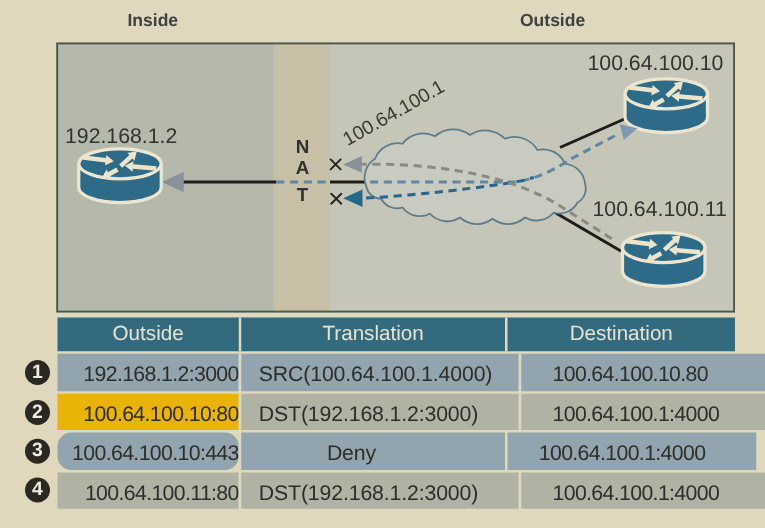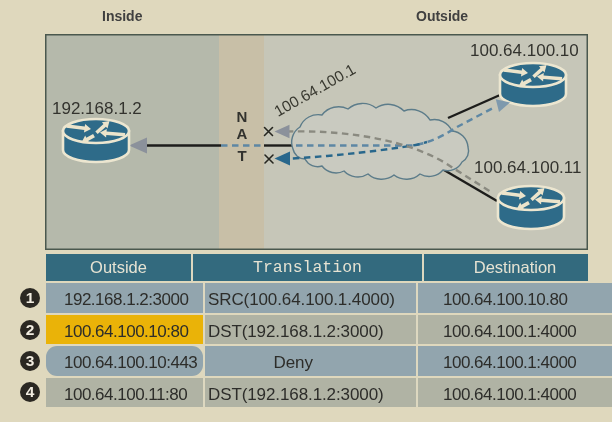--- a/index.html
+++ b/index.html
@@ -5,22 +5,22 @@
   html,body{margin:0;padding:0;}
   *{-webkit-font-smoothing:antialiased;}
   body{width:612px;height:422px;background:#dfd8bd;font-family:"Liberation Sans",sans-serif;overflow:hidden;}
   .page{position:relative;width:612px;height:422px;}
   .hdr{position:absolute;top:8px;font-size:14px;font-weight:bold;color:#404040;}
   .tbl-row{position:absolute;left:46px;width:542px;display:flex;}
   .cell{overflow:hidden;white-space:nowrap;flex:0 0 auto;}
   .sep{flex:0 0 auto;}
   .num{position:absolute;left:20px;width:20px;height:20px;border-radius:50%;background:#2b2822;color:#f1ece0;font-size:15.5px;font-weight:bold;text-align:center;line-height:20px;}
   .drow{font-size:17px;color:#2d2d2a;letter-spacing:-0.5px;}
-  .drow .c1{width:139px;padding-left:18px;}
-  .drow .c2{width:208px;padding-left:3px;letter-spacing:-0.1px;}
+  .drow .c1{width:139px;padding-left:6px;text-align:right;}
+  .drow .c2{width:208px;padding-left:14px;letter-spacing:-0.1px;}
   .drow .c3{width:174px;padding-left:25px;}
   .sep{width:2px;background:#ddd8c0;}
 </style>
 </head>
 <body>
 <div class="page">
   <div class="hdr" style="left:102px;">Inside</div>
   <div class="hdr" style="left:416px;">Outside</div>
 
   <svg width="612" height="422" viewBox="0 0 612 422" style="position:absolute;left:0;top:0;" xmlns="http://www.w3.org/2000/svg">
@@ -79,21 +79,21 @@
       </g>
     </g>
     <use href="#r1" x="437" y="-56"></use>
     <polygon points="510,102.5 495.8,99.3 499,111.9" fill="#7e99ad"></polygon>
     <use href="#r1" x="435" y="67"></use>
   </svg>
 
   <div class="tbl-row" style="top:254px;height:27px;background:#336a7e;color:#e6e3d3;font-size:16.5px;line-height:27px;text-align:center;">
     <div class="cell" style="width:145px;">Outside</div>
     <div class="cell" style="width:2px;background:#ddd8c0;"></div>
-    <div class="cell" style="width:229px;font-family:Liberation Mono, monospace;">Translation</div>
+    <div class="cell" style="width:211px;">Translation</div>
     <div class="cell" style="width:2px;background:#ddd8c0;"></div>
     <div class="cell" style="width:182px;">Destination</div>
   </div>
 
   <div class="tbl-row drow" style="top:283px;height:30px;line-height:34px;">
     <div class="cell c1" style="background:#92a5ae;">192.168.1.2:3000</div>
     <div class="sep"></div>
     <div class="cell c2" style="background:#92a5ae;">SRC(100.64.100.1.4000)</div>
     <div class="sep"></div>
     <div class="cell c3" style="background:#92a5ae;">100.64.100.10.80</div>

